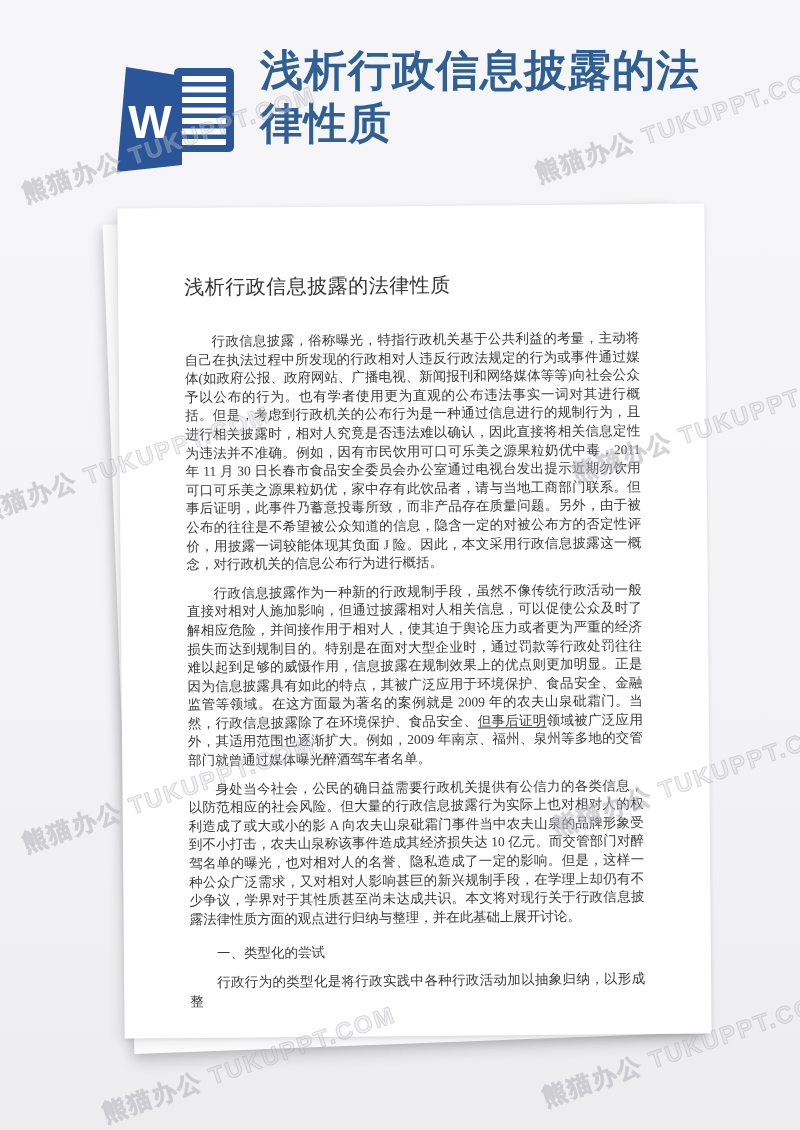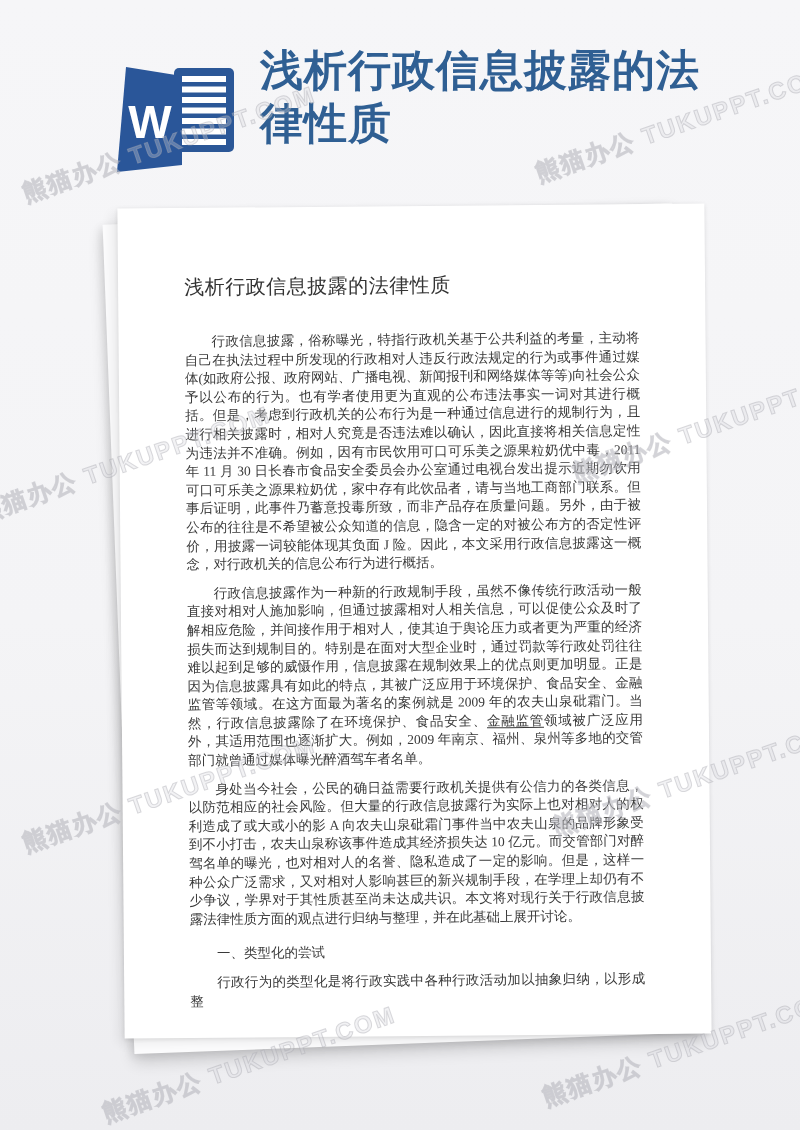--- a/index.html
+++ b/index.html
@@ -81,21 +81,21 @@
 
   <h1 class="doc-title">浅析行政信息披露的法律性质</h1>
 
   <div class="sheet-back"></div>
 
   <div class="sheet-main">
     <h2 class="page-heading">浅析行政信息披露的法律性质</h2>
 
     <p class="para">行政信息披露，俗称曝光，特指行政机关基于公共利益的考量，主动将自己在执法过程中所发现的行政相对人违反行政法规定的行为或事件通过媒体(如政府公报、政府网站、广播电视、新闻报刊和网络媒体等等)向社会公众予以公布的行为。也有学者使用更为直观的公布违法事实一词对其进行概括。但是，考虑到行政机关的公布行为是一种通过信息进行的规制行为，且进行相关披露时，相对人究竟是否违法难以确认，因此直接将相关信息定性为违法并不准确。例如，因有市民饮用可口可乐美之源果粒奶优中毒，2011 年 11 月 30 日长春市食品安全委员会办公室通过电视台发出提示近期勿饮用可口可乐美之源果粒奶优，家中存有此饮品者，请与当地工商部门联系。但事后证明，此事件乃蓄意投毒所致，而非产品存在质量问题。另外，由于被公布的往往是不希望被公众知道的信息，隐含一定的对被公布方的否定性评价，用披露一词较能体现其负面 J 险。因此，本文采用行政信息披露这一概念，对行政机关的信息公布行为进行概括。</p>
 
-    <p class="para"><span>行政信息披露作为一种新的行政规制手段，虽然不像传统行政活动一般直接对相对人施加影响，但通过披露相对人相关信息，可以促使公众及时了解相应危险，并间接作用于相对人，使其迫于舆论压力或者更为严重的经济损失而达到规制目的。特别是在面对大型企业时，通过罚款等行政处罚往往难以起到足够的威慑作用，信息披露在规制效果上的优点则更加明显。正是因为信息披露具有如此的特点，其被广泛应用于环境保护、食品安全、金融监管等领域。在这方面最为著名的案例就是 2009 年的农夫山泉砒霜门。当然，行政信息披露除了在环境保护、食品安全、</span><span class="uline">金融监管</span><span>领域被广泛应用外，其适用范围也逐渐扩大。例如，2009 年南京、福州、泉州等多地的交管部门就曾通过媒体曝光醉酒驾车者名单。</span></p>
+    <p class="para"><span>行政信息披露作为一种新的行政规制手段，虽然不像传统行政活动一般直接对相对人施加影响，但通过披露相对人相关信息，可以促使公众及时了解相应危险，并间接作用于相对人，使其迫于舆论压力或者更为严重的经济损失而达到规制目的。特别是在面对大型企业时，通过罚款等行政处罚往往难以起到足够的威慑作用，信息披露在规制效果上的优点则更加明显。正是因为信息披露具有如此的特点，其被广泛应用于环境保护、食品安全、金融监管等领域。在这方面最为著名的案例就是 2009 年的农夫山泉砒霜门。当然，行政信息披露除了在环境保护、食品安全、</span><span class="uline">但事后证明</span><span>领域被广泛应用外，其适用范围也逐渐扩大。例如，2009 年南京、福州、泉州等多地的交管部门就曾通过媒体曝光醉酒驾车者名单。</span></p>
 
     <p class="para">身处当今社会，公民的确日益需要行政机关提供有公信力的各类信息，以防范相应的社会风险。但大量的行政信息披露行为实际上也对相对人的权利造成了或大或小的影 A 向农夫山泉砒霜门事件当中农夫山泉的品牌形象受到不小打击，农夫山泉称该事件造成其经济损失达 10 亿元。而交管部门对醉驾名单的曝光，也对相对人的名誉、隐私造成了一定的影响。但是，这样一种公众广泛需求，又对相对人影响甚巨的新兴规制手段，在学理上却仍有不少争议，学界对于其性质甚至尚未达成共识。本文将对现行关于行政信息披露法律性质方面的观点进行归纳与整理，并在此基础上展开讨论。</p>
 
     <h3 class="section-heading">一、类型化的尝试</h3>
 
     <p class="para">行政行为的类型化是将行政实践中各种行政活动加以抽象归纳，以形成整</p>
   </div>
 
   <span class="wm wm1">熊猫办公 TUKUPPT.COM</span>
   <span class="wm wm2">熊猫办公 TUKUPPT.COM</span>

